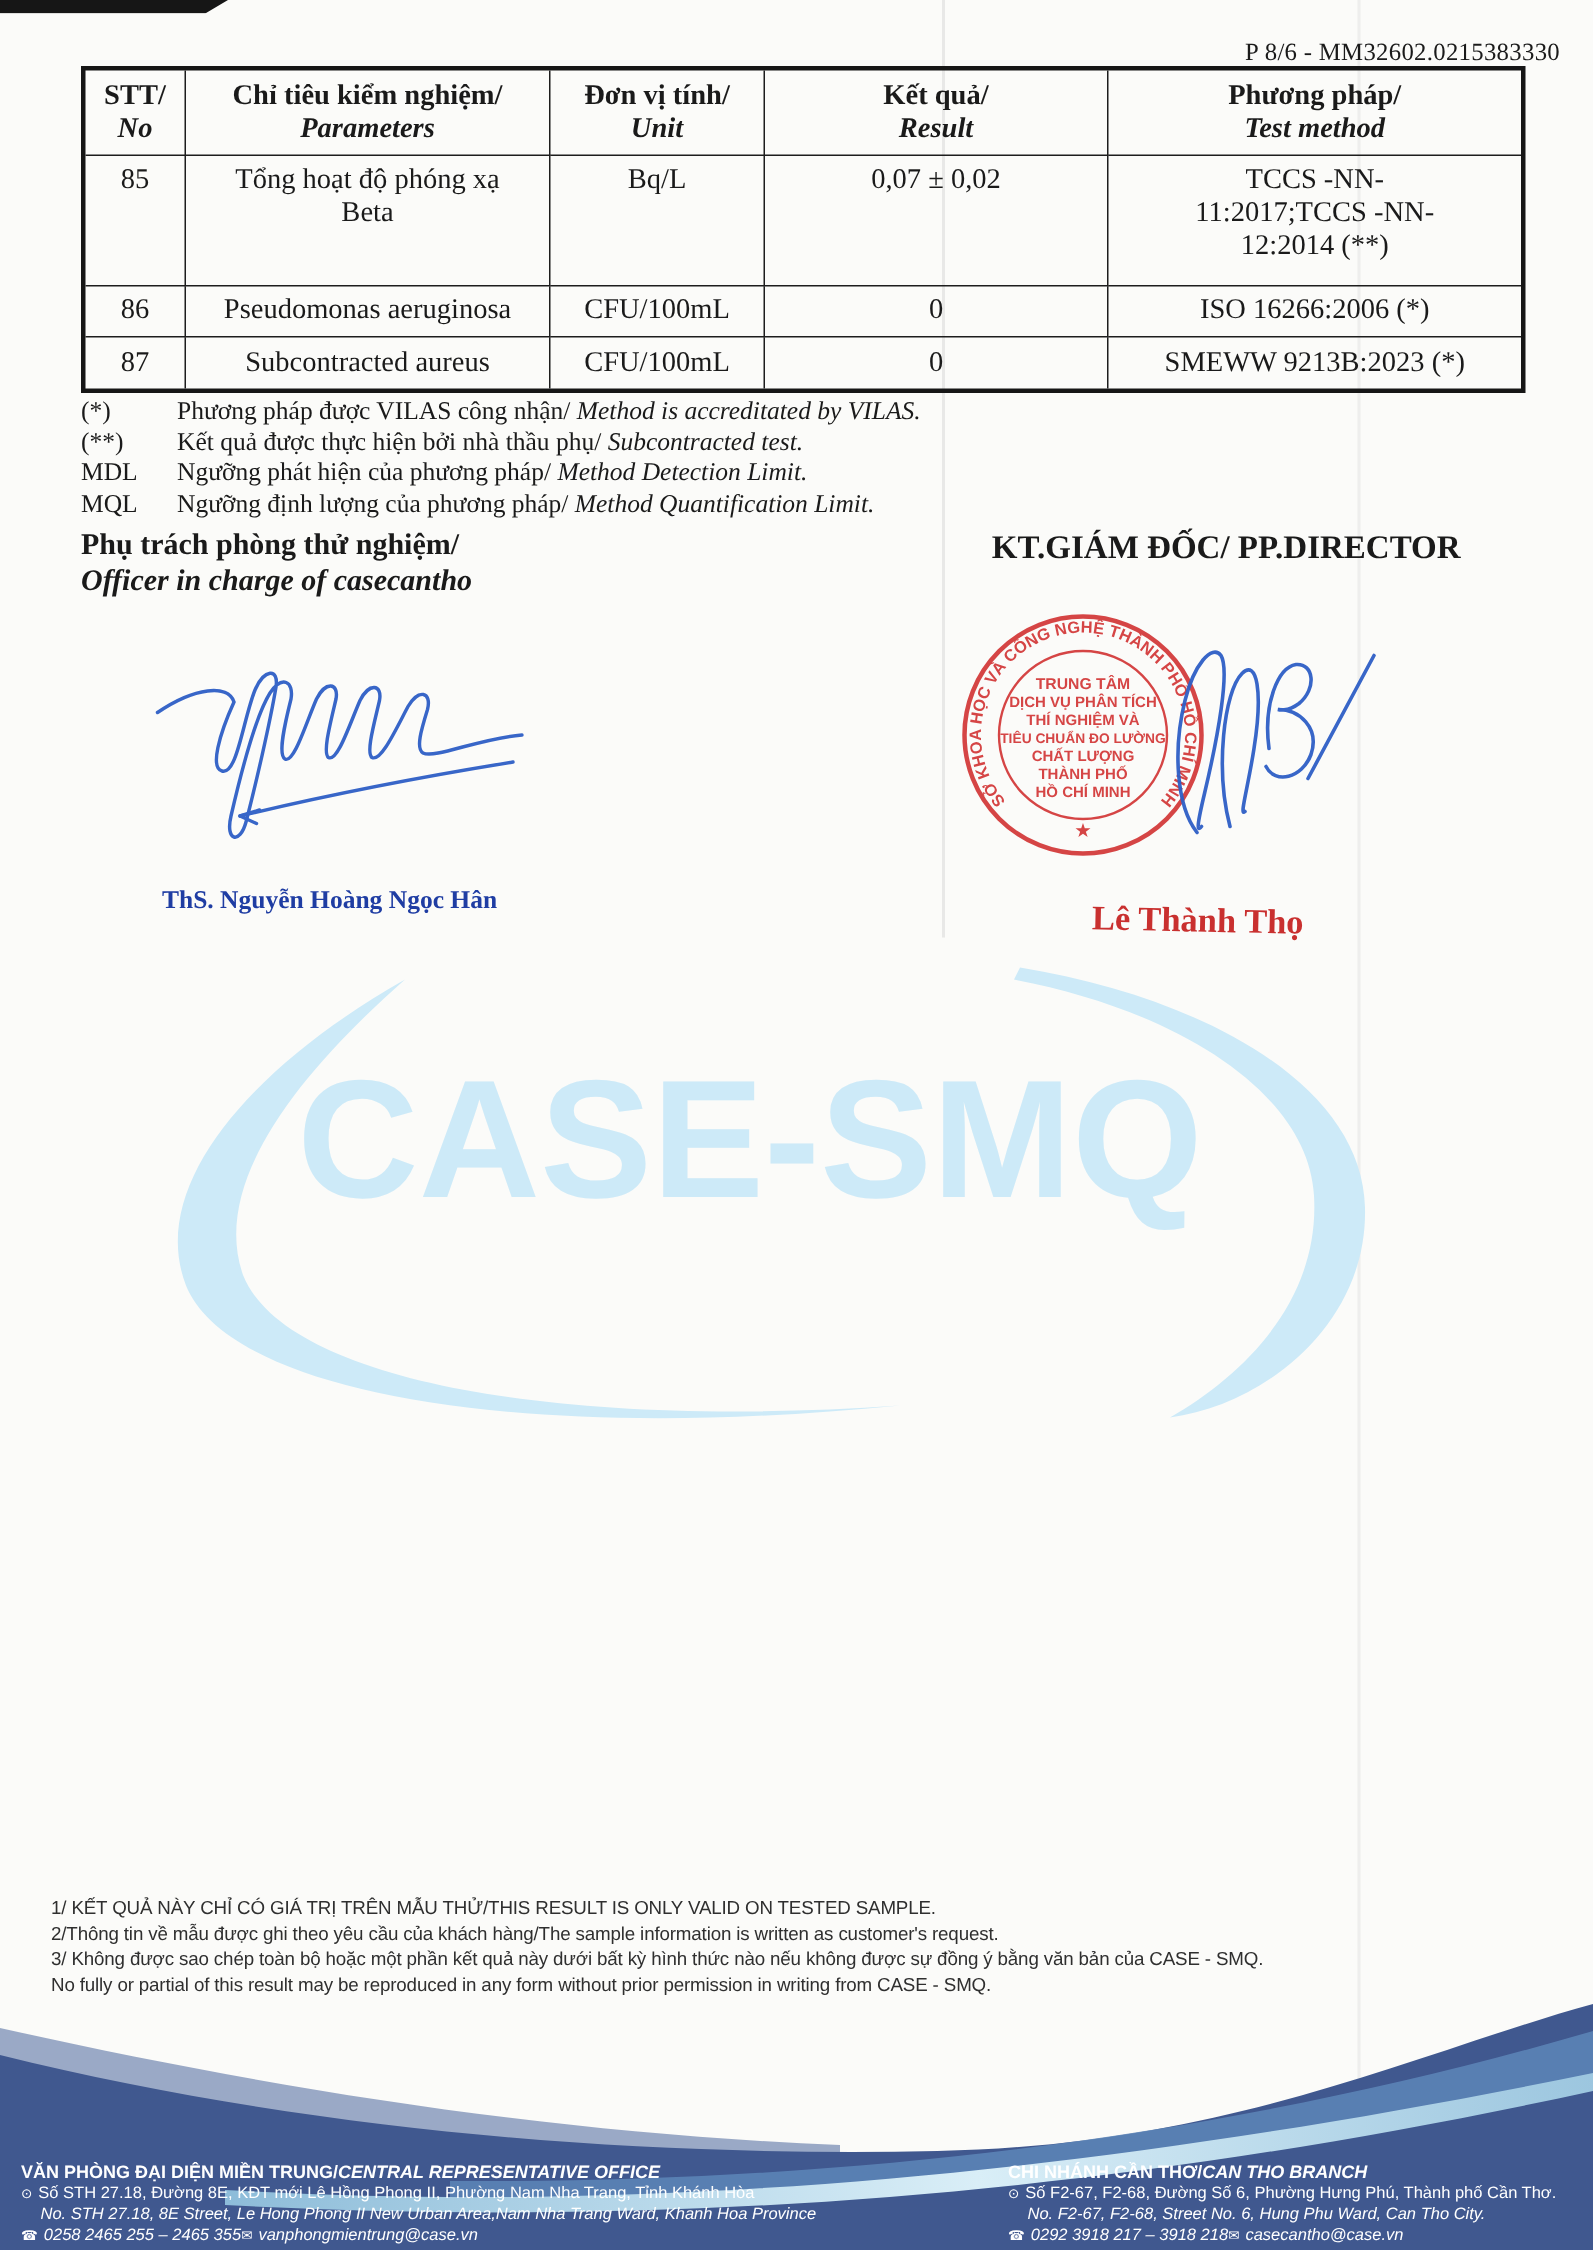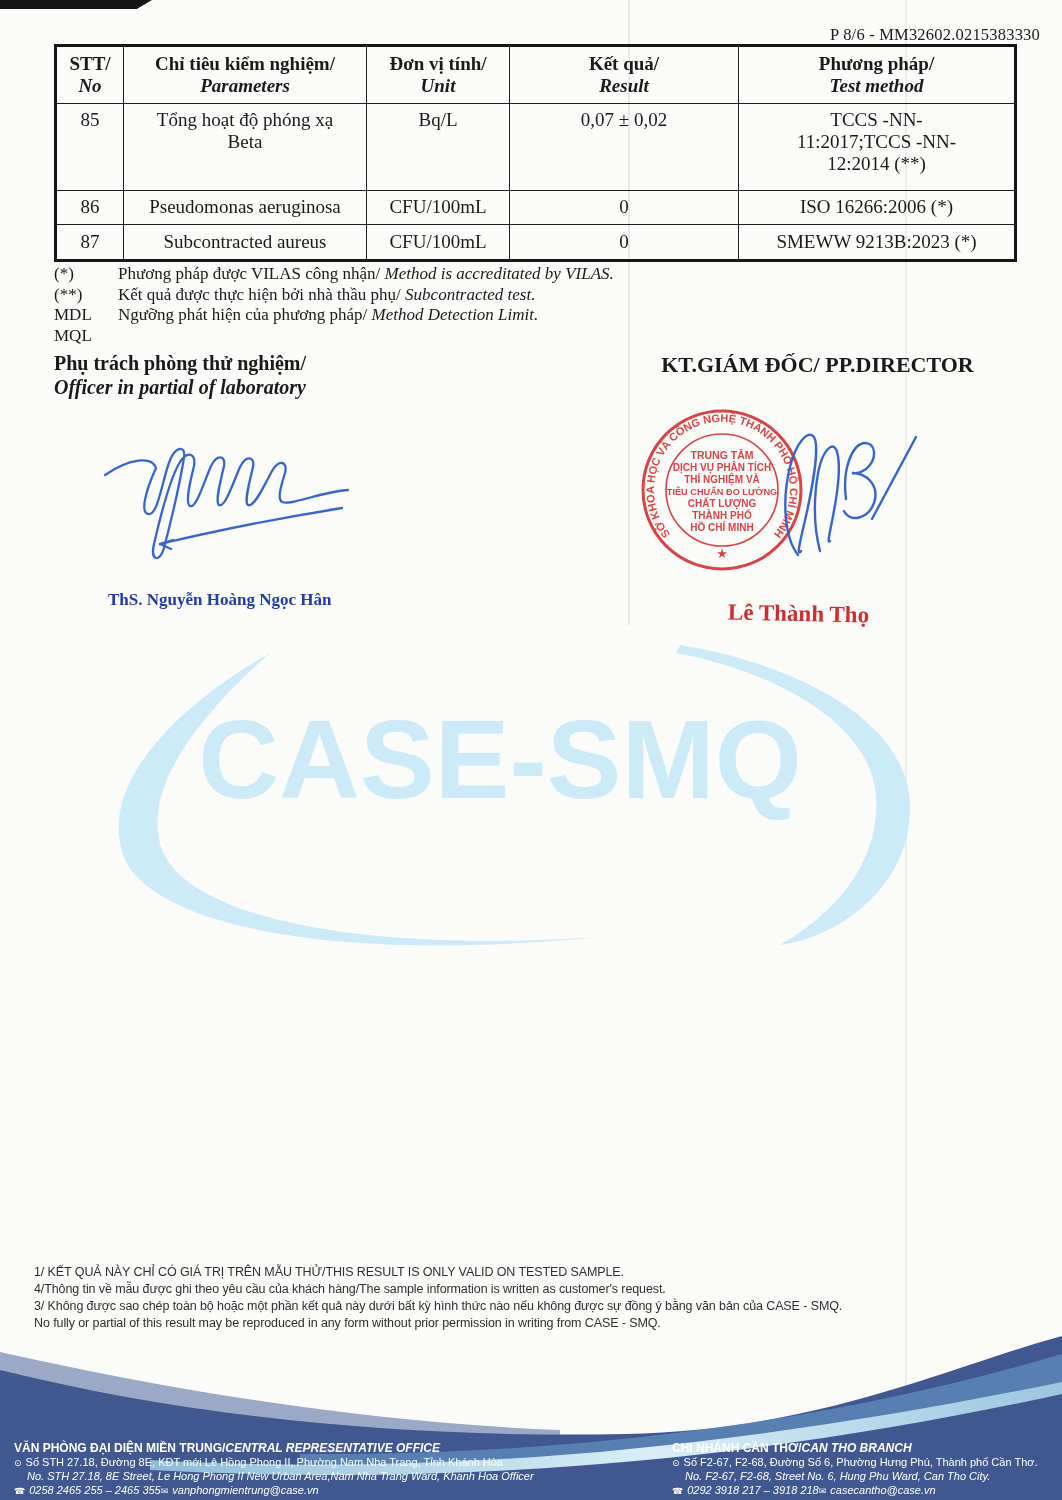--- a/index.html
+++ b/index.html
@@ -172,26 +172,28 @@
       <span><span>Kết quả được thực hiện bởi nhà thầu phụ/</span>
       <span class="fn-en">Subcontracted test.</span></span>
     </div>
     <div class="fn-line">
       <span class="fn-marker">MDL</span>
       <span><span>Ngưỡng phát hiện của phương pháp/</span>
       <span class="fn-en">Method Detection Limit.</span></span>
     </div>
     <div class="fn-line">
       <span class="fn-marker">MQL</span>
+      <span><span>Ngưỡng định lượng của phương pháp/</span>
+      <span class="fn-en">Method Quantification Limit.</span></span>
     </div>
   </div>
 
   <div class="sig-left-title">
     <div>Phụ trách phòng thử nghiệm/</div>
-    <div class="en">Officer in partial of laboratory</div>
+    <div class="en">Officer in charge of casecantho</div>
   </div>
   <div class="sig-right-title">
     <div>KT.GIÁM ĐỐC/ PP.DIRECTOR</div>
   </div>
 
   <svg class="sig-svg" style="left:90px;top:420px;" viewBox="0 0 280 150" width="280" height="150" fill="none" stroke="#2e5fc6" stroke-width="2.3" stroke-linecap="round" opacity="0.95">
     <path d="M 15 55 C 40 38, 62 36, 66 48 C 56 70, 50 92, 58 94 C 68 97, 72 60, 80 40 C 86 26, 96 25, 94 38 C 90 62, 80 105, 74 128 C 70 143, 60 141, 64 124 C 70 98, 80 58, 90 42 C 98 30, 106 34, 104 46 C 100 62, 95 83, 100 86 C 106 89, 114 62, 121 46 C 127 34, 136 35, 134 46 C 130 63, 125 82, 129 85 C 135 88, 143 63, 150 47 C 156 35, 165 36, 163 47 C 159 64, 154 82, 158 85 C 164 88, 174 66, 182 51 C 189 39, 198 41, 195 53 C 191 66, 187 79, 192 82 C 200 86, 230 72, 258 70"></path>
     <path d="M 70 124 C 120 112, 190 98, 252 88"></path>
     <path d="M 70 124 l 13 -4 M 70 124 l 11 5"></path>
   </svg>
@@ -224,21 +226,21 @@
     <path d="M 50 136 C 40 98, 46 46, 58 34 C 68 24, 72 46, 66 84 C 62 110, 56 130, 60 126"></path>
     <path d="M 76 84 C 72 54, 82 30, 94 28 C 106 27, 108 44, 96 54 C 88 60, 82 58, 82 58 C 96 58, 110 70, 104 88 C 98 104, 80 108, 74 96"></path>
     <path d="M 102 104 L 146 22"></path>
   </svg>
 
   <div class="sig-name-left">ThS. Nguyễn Hoàng Ngọc Hân</div>
   <div class="sig-name-right">Lê Thành Thọ</div>
 
   <div class="notes">
     <div>1/ KẾT QUẢ NÀY CHỈ CÓ GIÁ TRỊ TRÊN MẪU THỬ/THIS RESULT IS ONLY VALID ON TESTED SAMPLE.</div>
-    <div>4/Thông tin về mẫu được ghi theo yêu cầu của khách hàng/The sample information is written as customer's request.</div>
+    <div>2/Thông tin về mẫu được ghi theo yêu cầu của khách hàng/The sample information is written as customer's request.</div>
     <div>3/ Không được sao chép toàn bộ hoặc một phần kết quả này dưới bất kỳ hình thức nào nếu không được sự đồng ý bằng văn bản của CASE - SMQ.</div>
     <div>No fully or partial of this result may be reproduced in any form without prior permission in writing from CASE - SMQ.</div>
   </div>
 
   <div class="footer">
     <svg viewBox="0 0 1062 170" width="1062" height="170">
       <defs>
         <linearGradient id="lightBand" x1="0" y1="0" x2="1" y2="0">
           <stop offset="0" stop-color="#8dbcd9"></stop>
           <stop offset="0.55" stop-color="#d9eef7"></stop>
@@ -251,21 +253,21 @@
       <path fill="url(#lightBand)" d="M 150 130 C 430 146, 720 122, 1062 52 L 1062 64 C 740 134, 450 156, 150 140 Z"></path>
     </svg>
 
     <div class="office office-left">
       <div class="f-title">
         <span>VĂN PHÒNG ĐẠI DIỆN MIỀN TRUNG/</span><span class="en">CENTRAL REPRESENTATIVE OFFICE</span>
       </div>
       <div class="f-line">
         <span class="icon">⊙</span><span>Số STH 27.18, Đường 8E, KĐT mới Lê Hồng Phong II, Phường Nam Nha Trang, Tỉnh Khánh Hòa</span>
       </div>
-      <div class="f-line-en">No. STH 27.18, 8E Street, Le Hong Phong II New Urban Area,Nam Nha Trang Ward, Khanh Hoa Officer</div>
+      <div class="f-line-en">No. STH 27.18, 8E Street, Le Hong Phong II New Urban Area,Nam Nha Trang Ward, Khanh Hoa Province</div>
       <div class="f-contact">
         <span><span class="icon">☎</span><span>0258 2465 255 – 2465 355</span></span>
         <span><span class="icon">✉</span><span>vanphongmientrung@case.vn</span></span>
       </div>
     </div>
 
     <div class="office office-right">
       <div class="f-title">
         <span>CHI NHÁNH CẦN THƠ/</span><span class="en">CAN THO BRANCH</span>
       </div>

